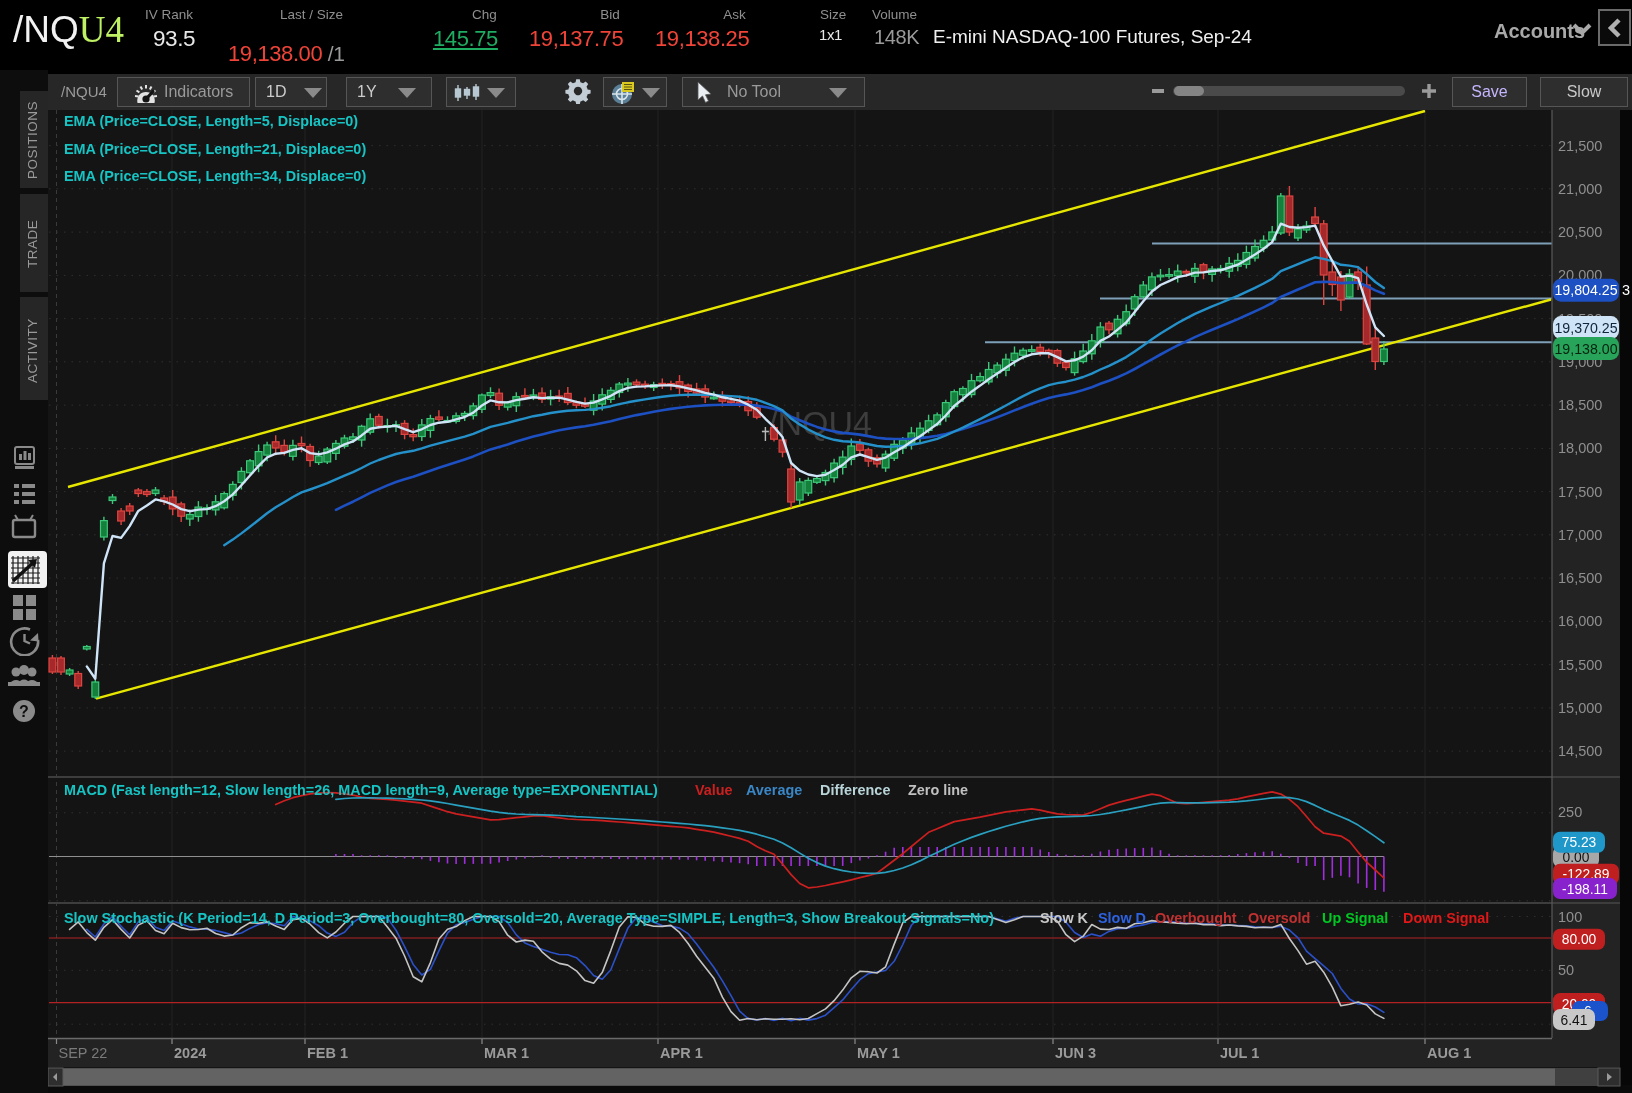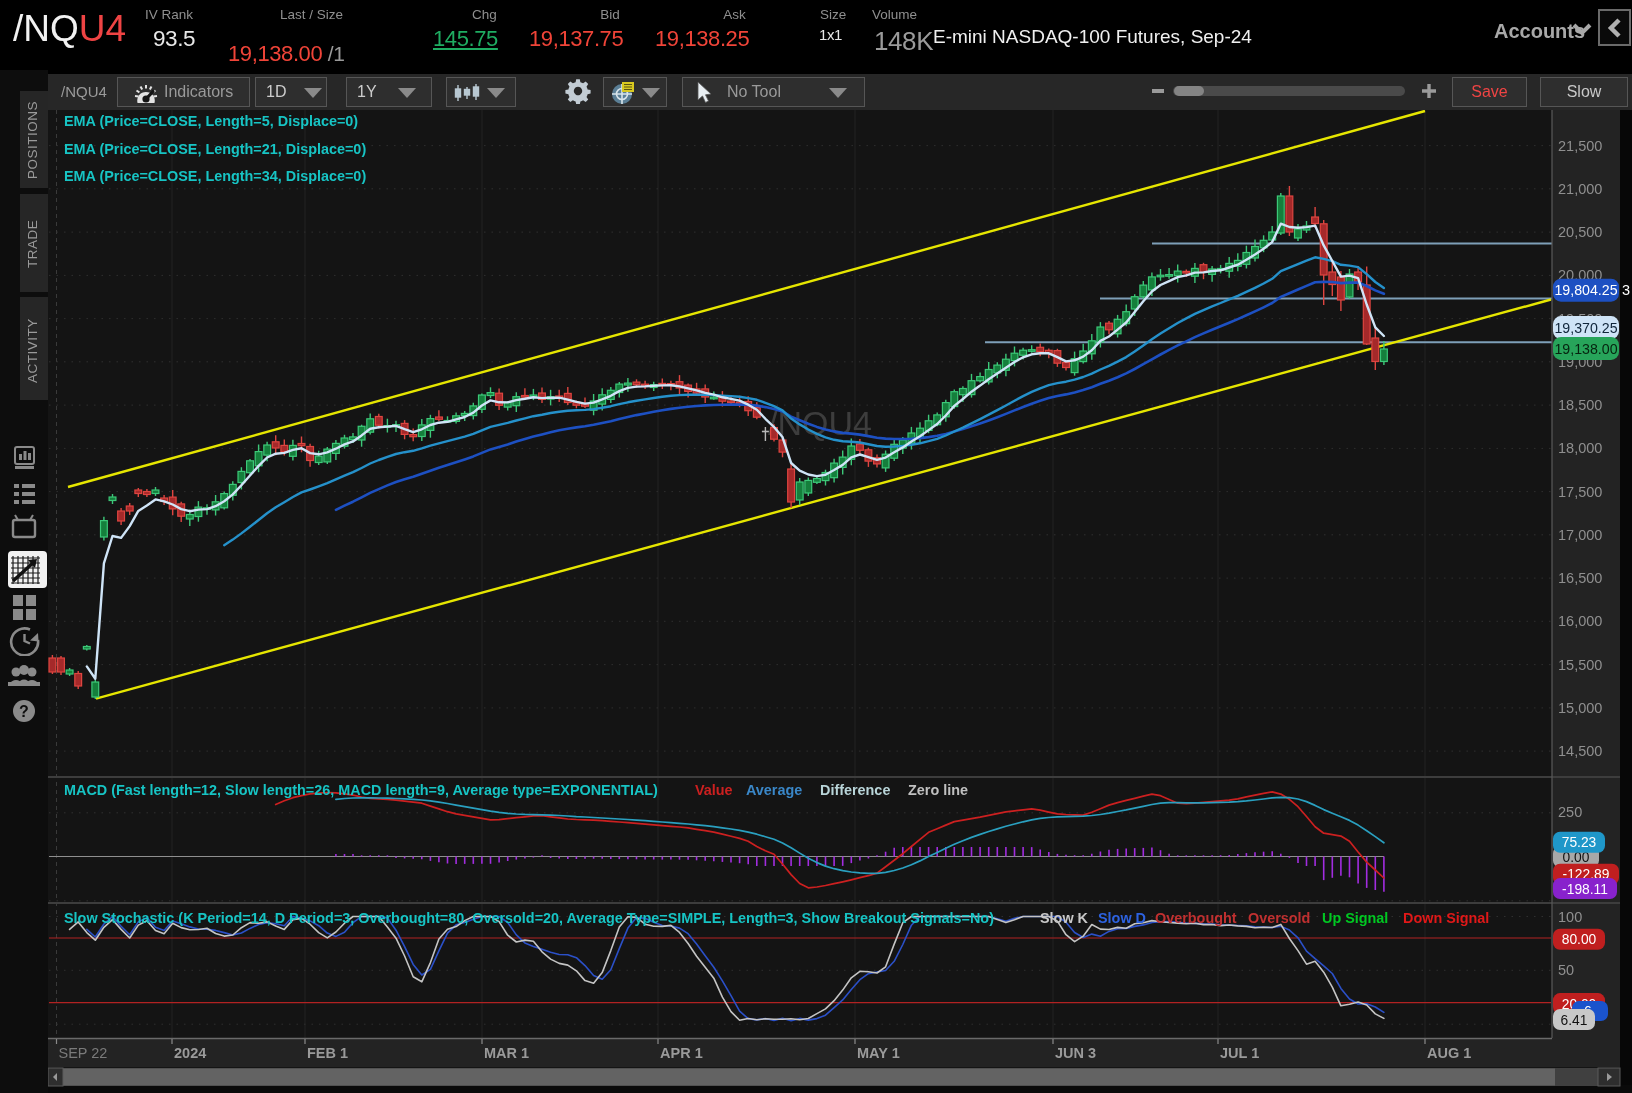--- a/index.html
+++ b/index.html
@@ -4,21 +4,21 @@
 <style>
   * { margin:0; padding:0; box-sizing:border-box; }
   html,body { width:1632px; height:1093px; background:#000; overflow:hidden;
     font-family:"Liberation Sans", sans-serif; }
   .abs { position:absolute; }
   #page { position:relative; width:1632px; height:1093px; background:#000; }
 
   
   #topbar { position:absolute; left:0; top:0; width:1632px; height:70px; background:#000; z-index:5; }
   .sym { position:absolute; left:13px; top:8px; font-size:37px; letter-spacing:0px; color:#f2f2f2; }
-  .sym .dim { color:#ef4444; }
+  .sym .dim { color:#bef264;font-family:Liberation Serif, serif; }
   .qlab { position:absolute; top:7px; font-size:13.5px; color:#8f8f8f; }
   .qval { position:absolute; top:26px; font-size:22px; letter-spacing:-0.4px; }
   #topbar .white { color:#e8e8e8; }
   #topbar .red { color:#f04438; }
   #topbar .green { color:#1fad62; }
   #topbar .gray { color:#9a9a9a; }
   .desc { position:absolute; left:933px; top:26px; font-size:19px; color:#f0f0f0; }
   .accounts { position:absolute; left:1494px; top:20px; font-size:20px; font-weight:bold; color:#a8a8a8; }
   .acc-chev { position:absolute; left:1572px; top:23px; }
   .collapse-btn { position:absolute; left:1598px; top:9px; width:33px; height:37px;
@@ -53,21 +53,21 @@
   <div class="qval red" style="left:228px;margin-top:15px;">19,138.00<span class="gray" style="font-size:21px;"> /1</span></div>
   <div class="qlab" style="left:472px; width:25px; text-align:center;">Chg</div>
   <div class="qval green" style="left:433px;text-decoration:underline;">145.75</div>
   <div class="qlab" style="left:598px; width:24px; text-align:center;">Bid</div>
   <div class="qval red" style="left:529px;">19,137.75</div>
   <div class="qlab" style="left:722px; width:25px; text-align:center;">Ask</div>
   <div class="qval red" style="left:655px;">19,138.25</div>
   <div class="qlab" style="left:820px; width:26px; text-align:center;">Size</div>
   <div class="qval white" style="left:819px; font-size:15px;">1x1</div>
   <div class="qlab" style="left:868px; width:53px; text-align:center;">Volume</div>
-  <div class="qval gray" style="left:874px; font-size:26px;">148K</div>
+  <div class="qval gray" style="left:874px; font-size:20px;">148K</div>
   <div class="desc">E-mini NASDAQ-100 Futures, Sep-24</div>
   <div class="accounts">Accounts</div>
   <svg class="acc-chev" width="20" height="14">
         <path d="M2 2 L10 10 L18 2" stroke="#a8a8a8" stroke-width="4" fill="none"></path>
       </svg>
   <div class="collapse-btn"></div>
   <svg class="abs" style="left:1607px; top:18px;" width="16" height="20">
         <path d="M12 2 L4 10 L12 18" stroke="#b0b0b0" stroke-width="4.5" fill="none"></path>
       </svg>
 </div>
@@ -195,21 +195,21 @@
     </svg>
     <div class="lbl" style="left:44px;">No Tool</div>
     <div class="chev" style="left:146px; top:10px;"></div>
   </div>
   <div class="abs" style="left:1104px; top:15px; width:12px; height:3.5px; background:#9a9a9a;"></div>
   <div class="abs" style="left:1125px; top:12px; width:232px; height:10px; background:#4a4a4a; border-radius:5px;"></div>
   <div class="abs" style="left:1126px; top:12px; width:30px; height:10px; background:#848484; border-radius:5px;"></div>
   <svg class="abs" style="left:1372px; top:8px;" width="18" height="18">
         <path d="M9 2 V16 M2 9 H16" stroke="#9a9a9a" stroke-width="3.4"></path>
       </svg>
-  <div class="tbtn" style="left:1404px; width:75px; text-align:center; color:#ef4444;"><span style="position:relative; top:5px;">Save</span></div>
+  <div class="tbtn" style="left:1404px; width:75px; text-align:center; color:#c4b5fd;"><span style="position:relative; top:5px;">Save</span></div>
   <div class="tbtn" style="left:1492px; width:88px; text-align:center; color:#c8c8c8;"><span style="position:relative; top:5px;">Slow</span></div>
 </div>
 
 <svg id="solution-svg" width="1632" height="1093" viewBox="0 0 1632 1093">
 <rect x="48" y="110" width="1572" height="983" fill="#141414"></rect>
 <rect x="1552" y="110" width="68" height="928" fill="#232323"></rect>
 <rect x="48" y="1038" width="1572" height="29" fill="#232323"></rect>
 <rect x="1620" y="110" width="12" height="983" fill="#070707"></rect>
 <rect x="48" y="1085" width="1584" height="8" fill="#0a0a0a"></rect>
 <line x1="56.5" y1="110" x2="56.5" y2="1038" stroke="#3a3a3a" stroke-width="1" stroke-dasharray="4 4"></line>

